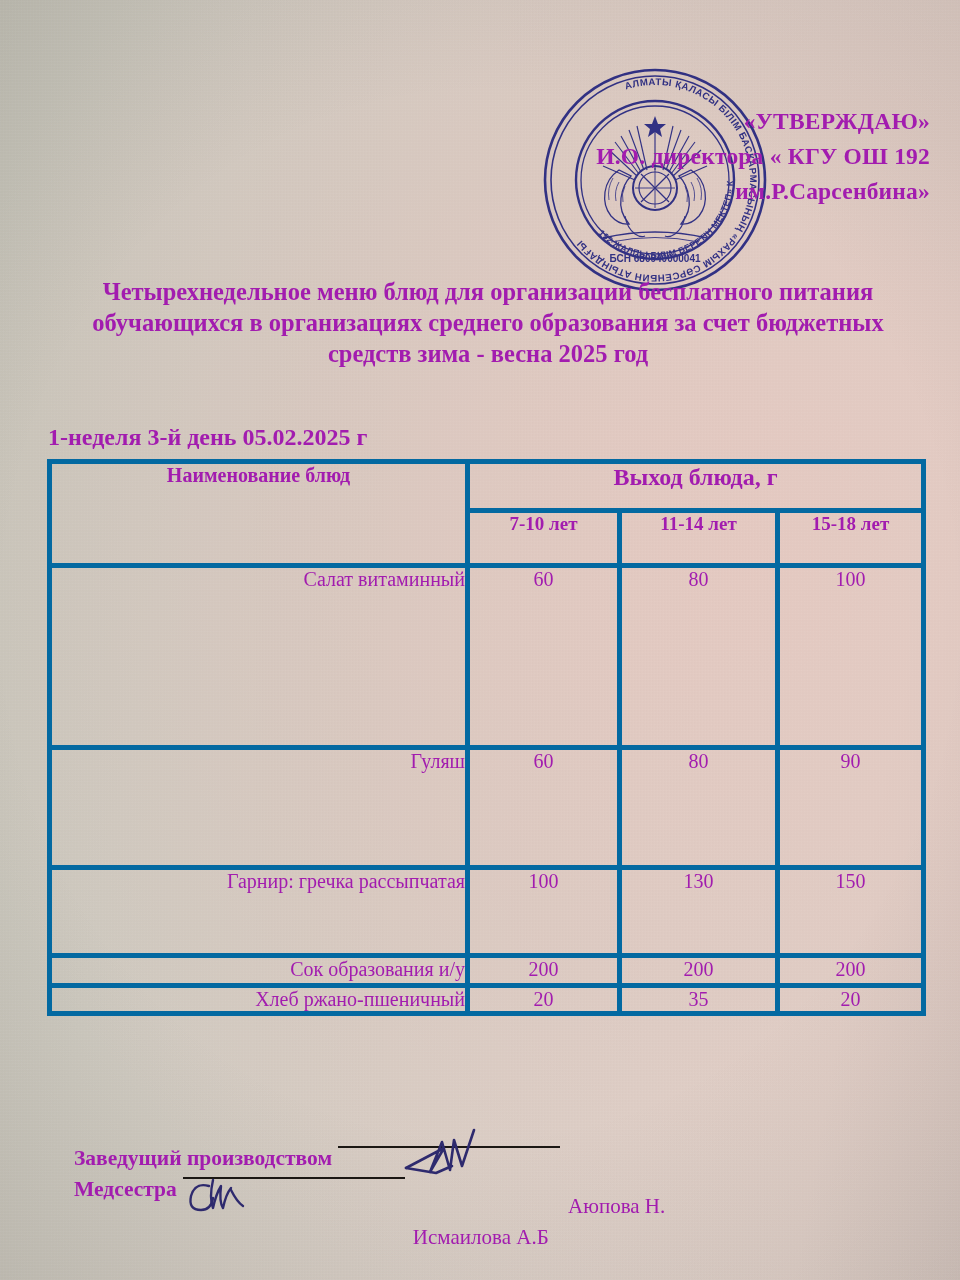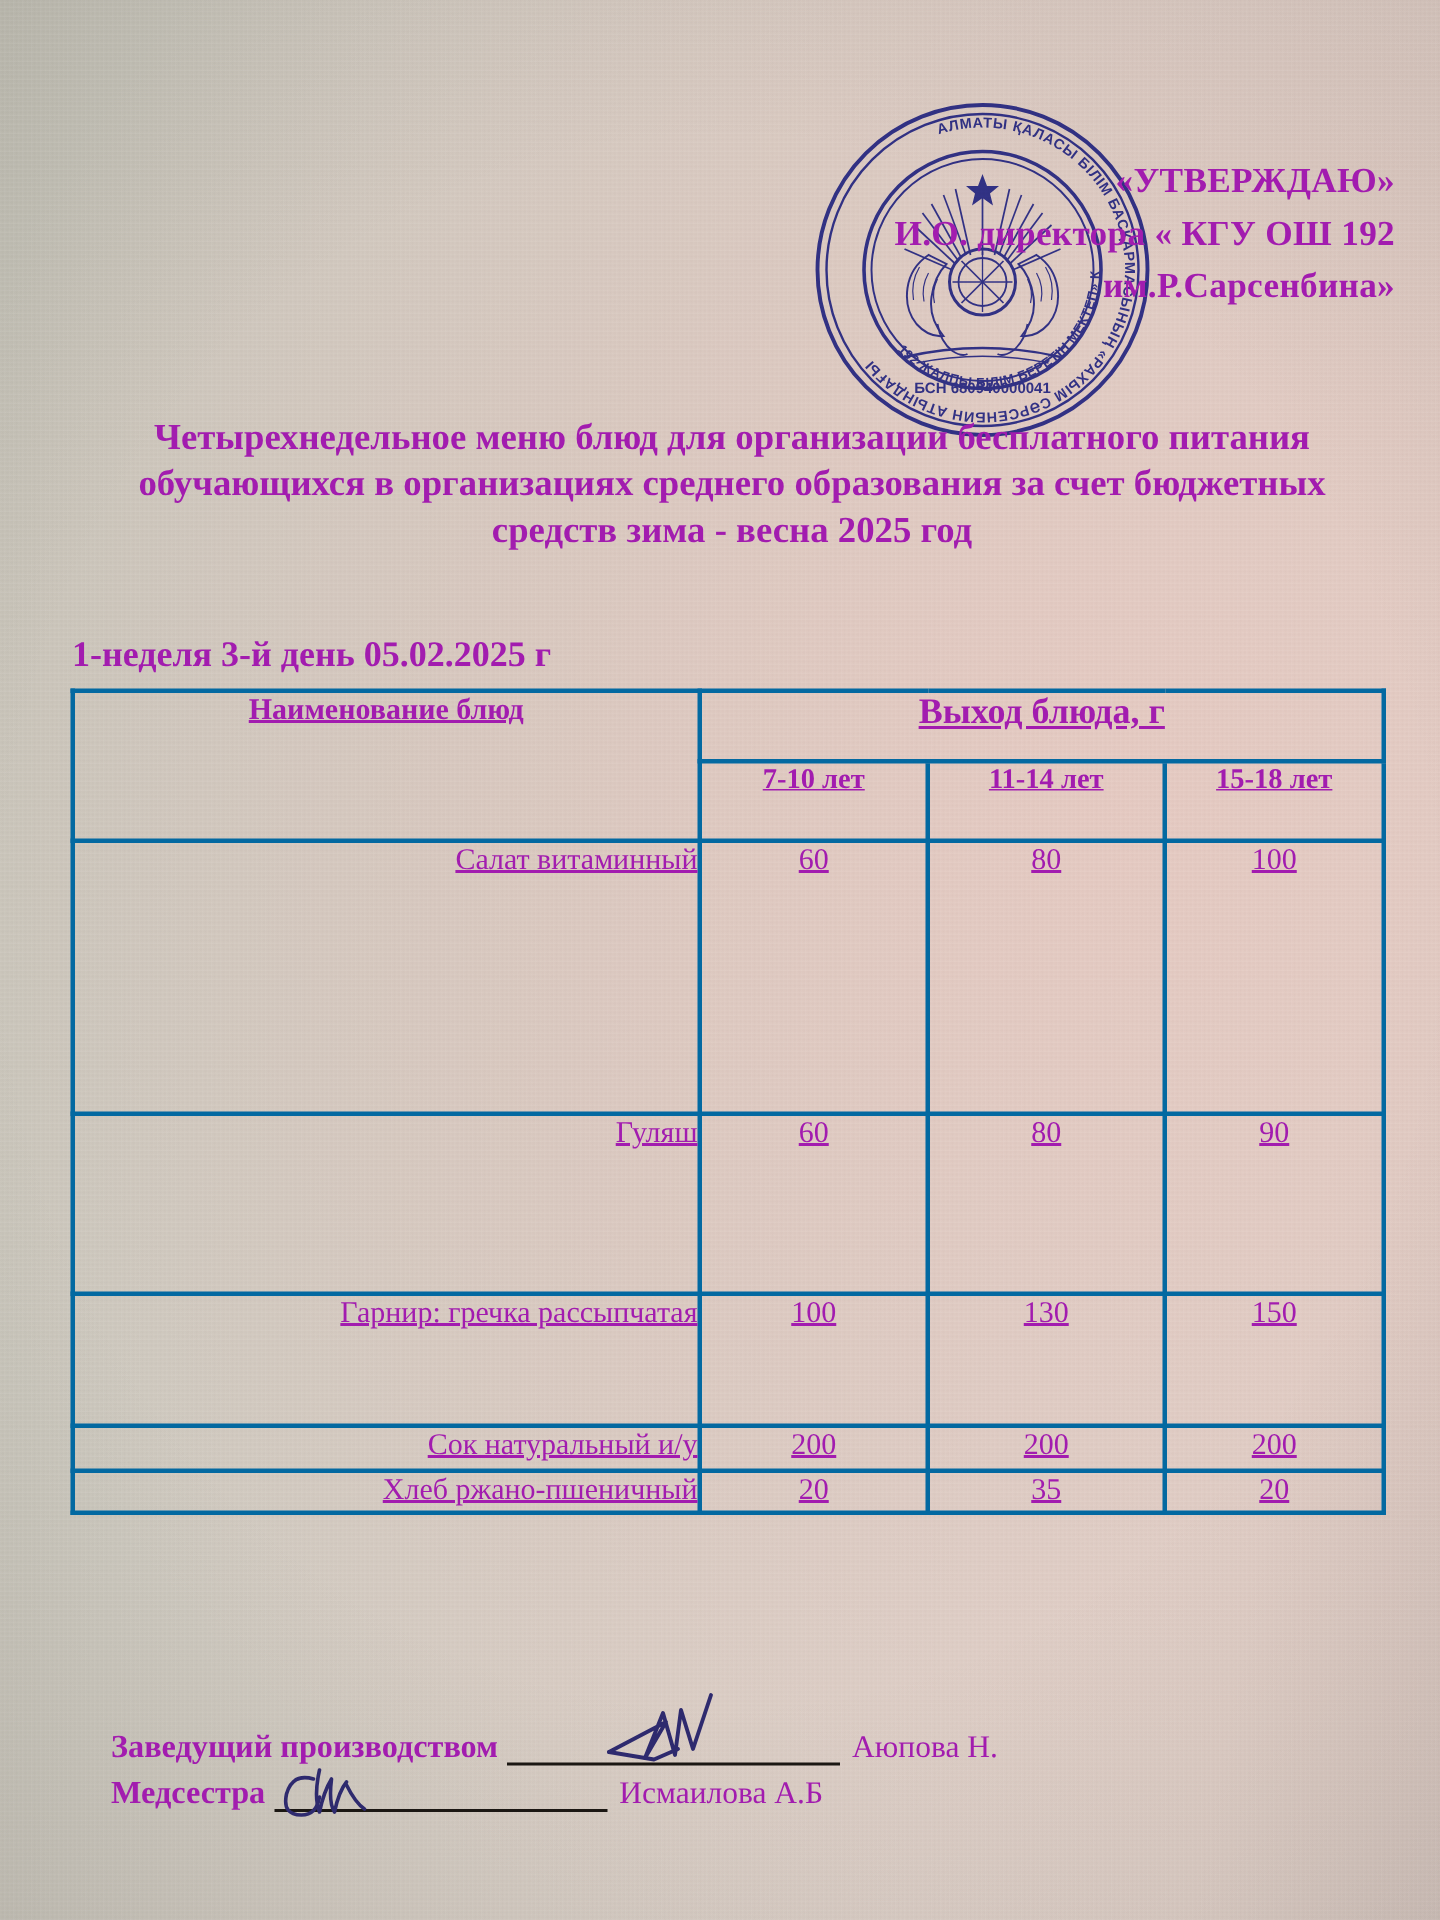--- a/index.html
+++ b/index.html
@@ -97,25 +97,24 @@
     position: absolute;
     left: 47px;
     top: 459px;
     width: 874px;
     border-collapse: collapse;
     font-size: 19px;
     z-index: 4;
     table-layout: fixed;
   }
   #menu-table td, #menu-table th {
-    border: 3px solid #0369a1;
+    border: 5px solid #0369a1;
     padding: 0;
     font-weight: normal;
     vertical-align: top;
-    text-decoration: underline;
   }
   #menu-table th { font-weight: bold; }
   .col-name  { width: 418px; }
   .col-a     { width: 152px; }
   .col-b     { width: 158px; }
   .col-c     { width: 146px; }
 
   .h-name {
     text-align: center;
     font-size: 20px;
@@ -150,21 +149,21 @@
   
   #signatures {
     position: absolute;
     left: 74px;
     top: 1146px;
     z-index: 4;
     font-size: 21px;
   }
   .sig-row {
     display: flex;
-    align-items: flex-end;
+    align-items: flex-start;
     height: 31px;
     white-space: nowrap;
   }
   .sig-label {
     font-weight: bold;
     font-size: 21.5px;
   }
   .sig-rule {
     display: inline-block;
     border-bottom: 2px solid #1b1713;
@@ -299,21 +298,21 @@
         <td class="amt">80</td>
         <td class="amt">90</td>
       </tr>
       <tr style="height: 88px;">
         <td class="dish">Гарнир: гречка рассыпчатая</td>
         <td class="amt">100</td>
         <td class="amt">130</td>
         <td class="amt">150</td>
       </tr>
       <tr style="height: 30px;">
-        <td class="dish">Сок натуральный и/у</td>
+        <td class="dish">Сок образования и/у</td>
         <td class="amt">200</td>
         <td class="amt">200</td>
         <td class="amt">200</td>
       </tr>
       <tr style="height: 28px;">
         <td class="dish">Хлеб ржано-пшеничный</td>
         <td class="amt">20</td>
         <td class="amt">35</td>
         <td class="amt">20</td>
       </tr>

